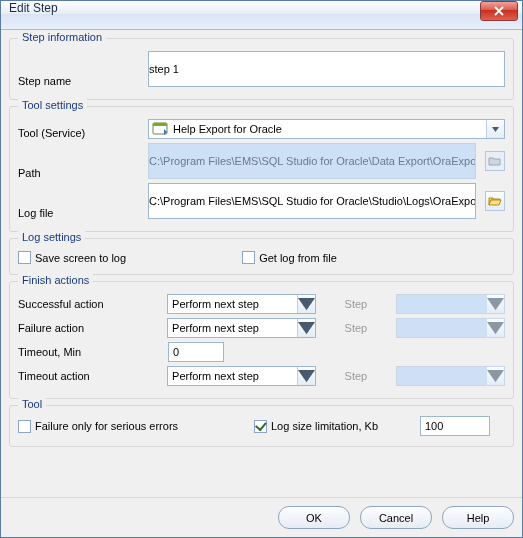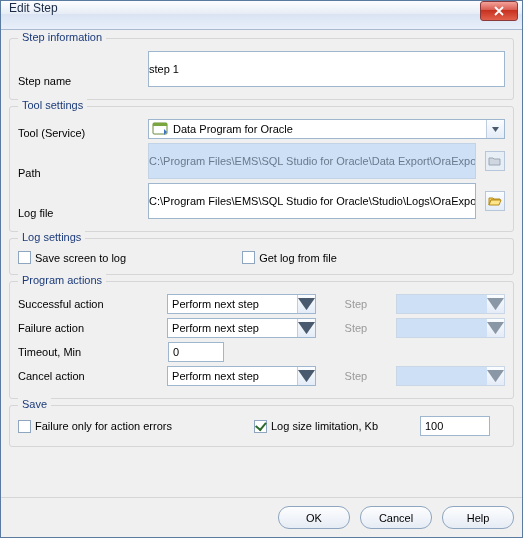--- a/index.html
+++ b/index.html
@@ -67,21 +67,21 @@
     <span class="legend">Tool settings</span>
 
     <div class="row">
       <span class="lbl">Tool (Service)</span>
       <div class="combo">
         <svg class="icn" viewBox="0 0 16 16">
           <rect x="1" y="2" width="14" height="11" rx="1" fill="#fff" stroke="#6a8a3a"></rect>
           <rect x="1" y="2" width="14" height="3" fill="#7aa63e"></rect>
           <path d="M12 8 L15 11 L12 14" fill="#3a74c4"></path>
         </svg>
-        <span class="ctext">Data Program for Oracle</span>
+        <span class="ctext">Help Export for Oracle</span>
         <div class="ddbtn">
           <svg viewBox="0 0 7 5">
                 <path d="M0 0 L7 0 L3.5 5 Z" fill="#4a5a6e"></path>
               </svg>
         </div>
       </div>
     </div>
 
     <div class="row">
       <span class="lbl">Path</span>
@@ -118,21 +118,21 @@
         <span>Save screen to log</span>
       </div>
       <div class="chkrow">
         <div class="chk"></div>
         <span>Get log from file</span>
       </div>
     </div>
   </div>
 
   <div class="group">
-    <span class="legend">Program actions</span>
+    <span class="legend">Finish actions</span>
 
     <div class="fa-row">
       <span class="fa-lbl">Successful action</span>
       <div class="fa-combo">
         <span class="ctext">Perform next step</span>
         <div class="ddbtn">
               <svg viewBox="0 0 7 5">
                 <path d="M0 0 L7 0 L3.5 5 Z" fill="#4a5a6e"></path>
               </svg>
             </div>
@@ -166,46 +166,46 @@
             </div>
           </div>
     </div>
 
     <div class="fa-row">
       <span class="fa-lbl">Timeout, Min</span>
       <input class="smalltxt" value="0" style="">
     </div>
 
     <div class="fa-row">
-      <span class="fa-lbl">Cancel action</span>
+      <span class="fa-lbl">Timeout action</span>
       <div class="fa-combo">
         <span class="ctext">Perform next step</span>
         <div class="ddbtn">
               <svg viewBox="0 0 7 5">
                 <path d="M0 0 L7 0 L3.5 5 Z" fill="#4a5a6e"></path>
               </svg>
             </div>
       </div>
       <span class="steplbl">Step</span>
       <div class="stepcombo">
             <div class="ddbtn">
               <svg viewBox="0 0 7 5">
                 <path d="M0 0 L7 0 L3.5 5 Z" fill="#8a97a7"></path>
               </svg>
             </div>
           </div>
     </div>
   </div>
 
   <div class="group" style="margin-bottom:40px">
-    <span class="legend">Save</span>
+    <span class="legend">Tool</span>
     <div class="otherrow">
       <div class="chkrow" style="width:220px">
         <div class="chk"></div>
-        <span>Failure only for action errors</span>
+        <span>Failure only for serious errors</span>
       </div>
       <div class="chkrow" style="width:150px">
         <div class="chk checked"></div>
         <span>Log size limitation, Kb</span>
       </div>
       <input class="smalltxt" style="width: 70px;" value="100">
     </div>
   </div>
 
   <div class="footer">

